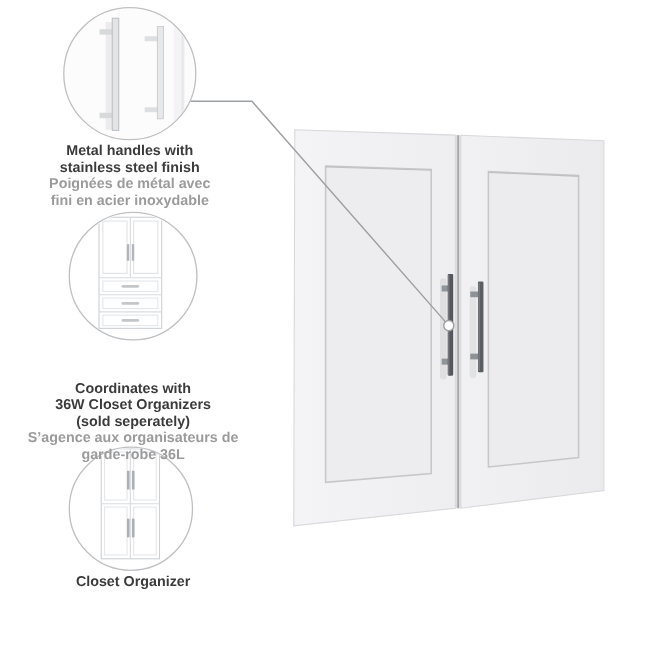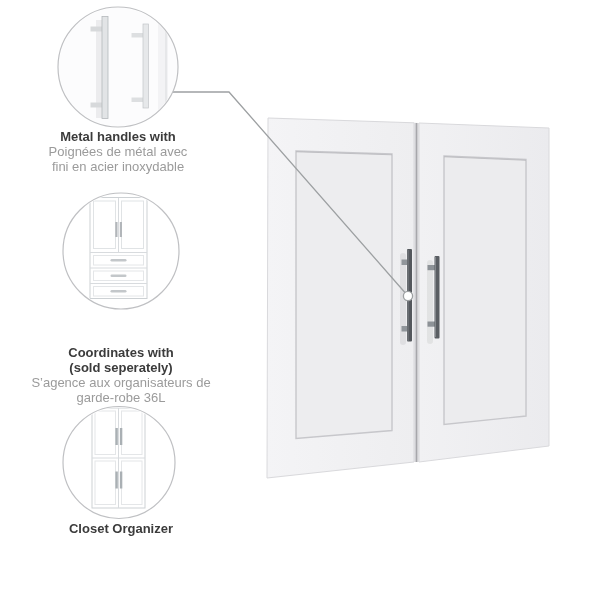--- a/index.html
+++ b/index.html
@@ -21,21 +21,21 @@
     font-size:13px;
     line-height:14.9px;
     letter-spacing:0px;
   }
   .feature .en{
     color:#3b3b3b;
     font-weight:700;
   }
   .feature .fr{
     color:#9b9b9b;
-    font-weight:400;
+    font-weight:700;
   }
   #feature-1{left:18px;top:130px;width:200px;}
   #feature-2{left:21px;top:310px;width:200px;margin-top:36px;}
   #feature-3{left:11px;top:522px;width:220px;}
 </style>
 </head>
 <body>
 
 <div class="stage">
 
@@ -155,26 +155,28 @@
         <rect x="119.9" y="428" width="2.4" height="17" fill="#aab0b4"></rect>
         <rect x="115.4" y="471.5" width="2.4" height="17" fill="#aab0b4"></rect>
         <rect x="119.9" y="471.5" width="2.4" height="17" fill="#aab0b4"></rect>
       </g>
       <circle cx="119" cy="462.5" r="56" fill="none" stroke="#bfc0c3" stroke-width="1.2"></circle>
     </g>
   </svg>
 
   <div class="feature" id="feature-1">
     <div class="line en">Metal handles with</div>
+    <div class="line en">stainless steel finish</div>
     <div class="line fr">Poignées de métal avec</div>
     <div class="line fr">fini en acier inoxydable</div>
   </div>
 
   <div class="feature" id="feature-2">
     <div class="line en">Coordinates with</div>
+    <div class="line en">36W Closet Organizers</div>
     <div class="line en">(sold seperately)</div>
     <div class="line fr">S’agence aux organisateurs de</div>
     <div class="line fr">garde-robe 36L</div>
   </div>
 
   <div class="feature" id="feature-3">
     <div class="line en">Closet Organizer</div>
   </div>
 
 </div>

